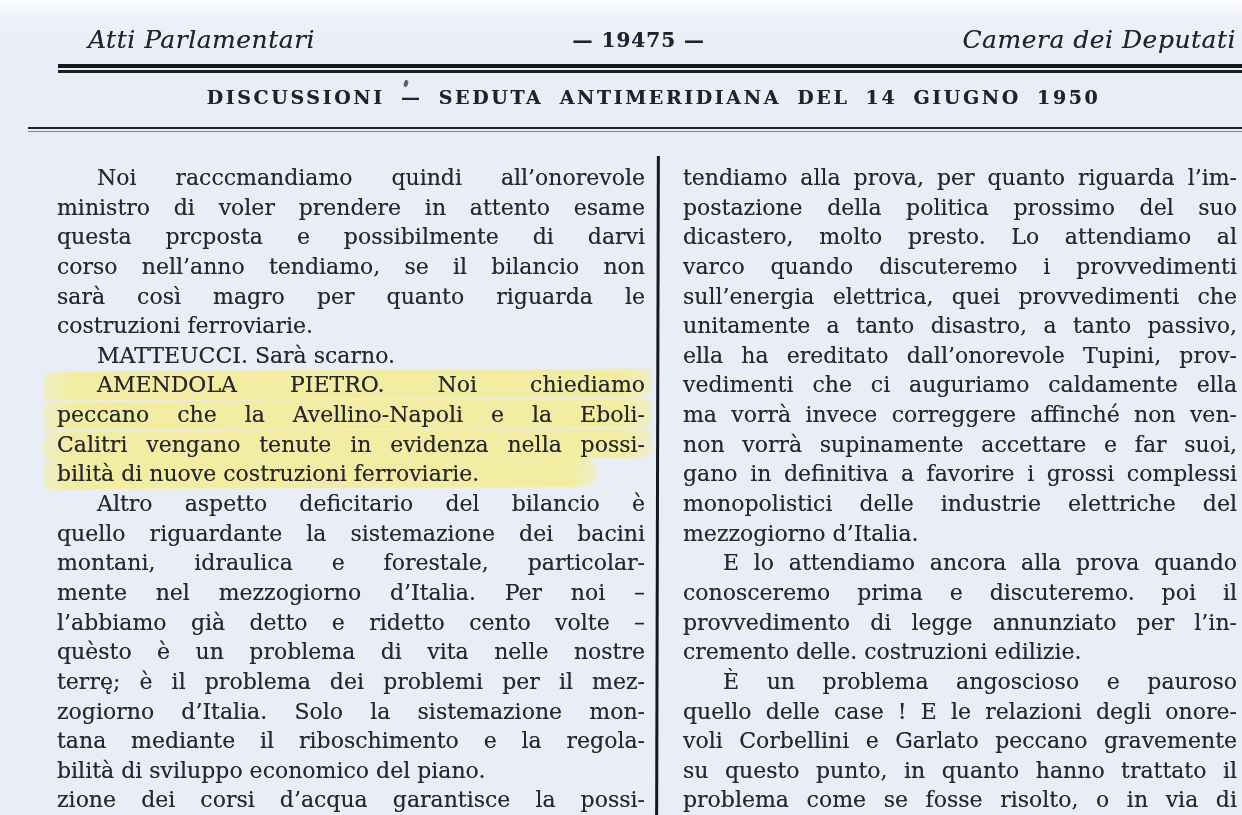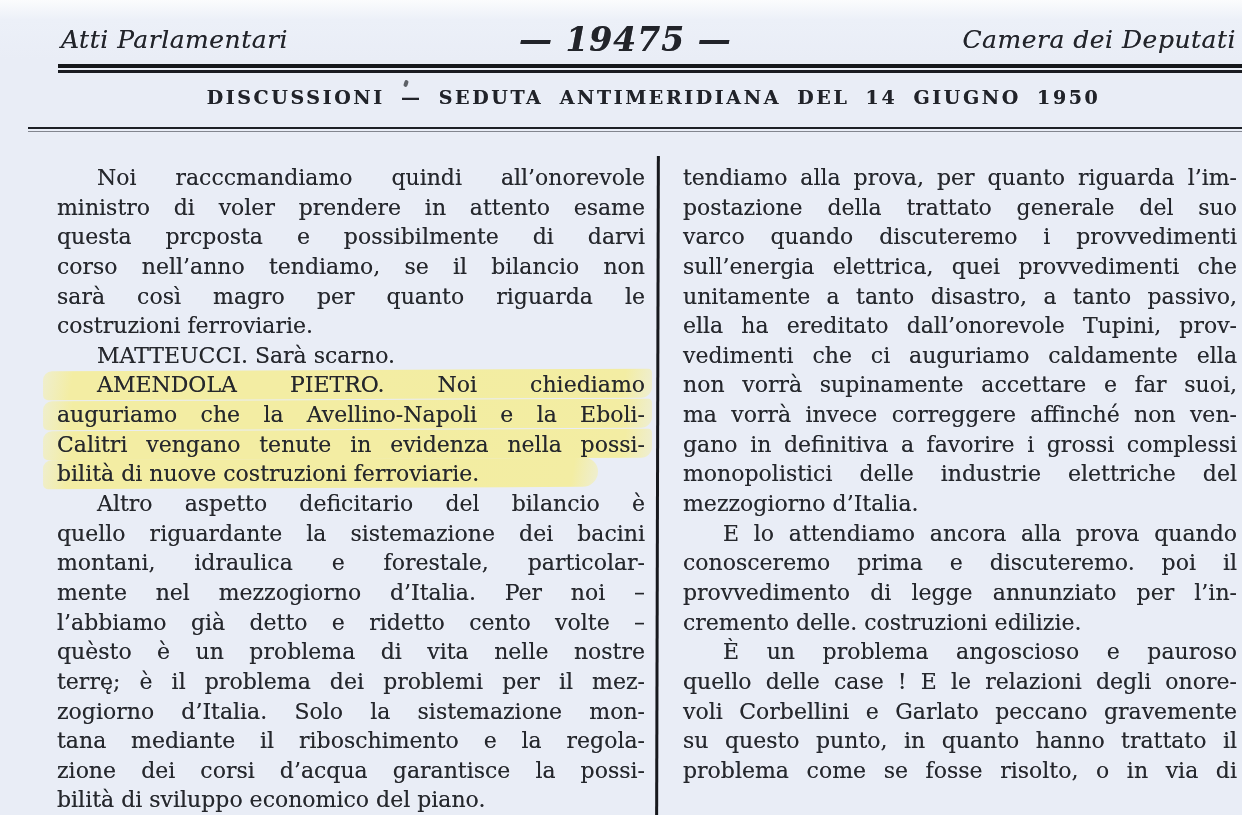--- a/index.html
+++ b/index.html
@@ -8,30 +8,29 @@
     font-family:"DejaVu Serif","Liberation Serif",serif;
   }
   .page{
     position:relative;width:1242px;height:815px;overflow:hidden;
     background:linear-gradient(180deg,#fbfcfd 0px,#ecf0f8 20px,var(--paper) 60px,var(--paper) 100%);
     color:var(--ink);
   }
   
   .header-row{
     display:flex;justify-content:space-between;align-items:flex-end;
-    padding:25px 6px 0 61px;line-height:30px;
+    padding:25px 6px 0 88px;line-height:30px;
   }
   .h-italic{
     font-style:italic;font-size:25px;letter-spacing:.5px;
     text-shadow:0 0 .5px rgba(30,32,40,.6);
   }
   .h-num{
-    font-size:33px;font-weight:600;letter-spacing:1px;
+    font-size:20px;font-weight:600;letter-spacing:1px;
     text-shadow:0 0 .5px rgba(30,32,40,.6);
-    font-style:italic;
   }
   .rule-double{
     margin:9px 0 0 58px;height:2px;
     border-top:4px solid #15171b;border-bottom:3px solid #1a1c21;
   }
   .session-line{
     margin-top:13px;padding-left:65px;text-align:center;
     font-size:19px;letter-spacing:2.6px;word-spacing:7px;font-weight:600;
     color:#212329;text-shadow:0 0 .6px rgba(30,32,40,.55);
   }
@@ -95,45 +94,46 @@
   <main class="columns">
     <div class="col col-left">
         <div class="line indent">Noi racccmandiamo quindi all’onorevole</div>
         <div class="line">ministro di voler prendere in attento esame</div>
         <div class="line">questa prcposta e possibilmente di darvi</div>
         <div class="line">corso nell’anno tendiamo, se il bilancio non</div>
         <div class="line">sarà così magro per quanto riguarda le</div>
         <div class="line end">costruzioni ferroviarie.</div>
         <div class="line indent end">MATTEUCCI. Sarà scarno.</div>
         <div class="line indent hl">AMENDOLA PIETRO. Noi chiediamo</div>
-        <div class="line hl">auguriamo che la Avellino-Napoli e la Eboli-</div>
+        <div class="line hl">peccano che la Avellino-Napoli e la Eboli-</div>
         <div class="line hl">Calitri vengano tenute in evidenza nella possi-</div>
         <div class="line hl end">bilità di nuove costruzioni ferroviarie.</div>
         <div class="line indent">Altro aspetto deficitario del bilancio è</div>
         <div class="line">quello riguardante la sistemazione dei bacini</div>
         <div class="line">montani, idraulica e forestale, particolar-</div>
         <div class="line">mente nel mezzogiorno d’Italia. Per noi –</div>
         <div class="line">l’abbiamo già detto e ridetto cento volte –</div>
         <div class="line">quèsto è un problema di vita nelle nostre</div>
         <div class="line">terrę; è il problema dei problemi per il mez-</div>
         <div class="line">zogiorno d’Italia. Solo la sistemazione mon-</div>
         <div class="line">tana mediante il riboschimento e la regola-</div>
+        <div class="line end">bilità di sviluppo economico del piano.</div>
         <div class="line">zione dei corsi d’acqua garantisce la possi-</div>
-        <div class="line end">bilità di sviluppo economico del piano.</div>
       </div>
     <div class="col col-right">
         <div class="line">tendiamo alla prova, per quanto riguarda l’im-</div>
-        <div class="line">postazione della trattato generale del suo</div>
+        <div class="line">postazione della politica prossimo del suo</div>
+        <div class="line">dicastero, molto presto. Lo attendiamo al</div>
         <div class="line">varco quando discuteremo i provvedimenti</div>
         <div class="line">sull’energia elettrica, quei provvedimenti che</div>
         <div class="line">unitamente a tanto disastro, a tanto passivo,</div>
         <div class="line">ella ha ereditato dall’onorevole Tupini, prov-</div>
         <div class="line">vedimenti che ci auguriamo caldamente ella</div>
+        <div class="line">ma vorrà invece correggere affinché non ven-</div>
         <div class="line">non vorrà supinamente accettare e far suoi,</div>
-        <div class="line">ma vorrà invece correggere affinché non ven-</div>
         <div class="line">gano in definitiva a favorire i grossi complessi</div>
         <div class="line">monopolistici delle industrie elettriche del</div>
         <div class="line end">mezzogiorno d’Italia.</div>
         <div class="line indent">E lo attendiamo ancora alla prova quando</div>
         <div class="line">conosceremo prima e discuteremo. poi il</div>
         <div class="line">provvedimento di legge annunziato per l’in-</div>
         <div class="line end">cremento delle. costruzioni edilizie.</div>
         <div class="line indent">È un problema angoscioso e pauroso</div>
         <div class="line">quello delle case ! E le relazioni degli onore-</div>
         <div class="line">voli Corbellini e Garlato peccano gravemente</div>

